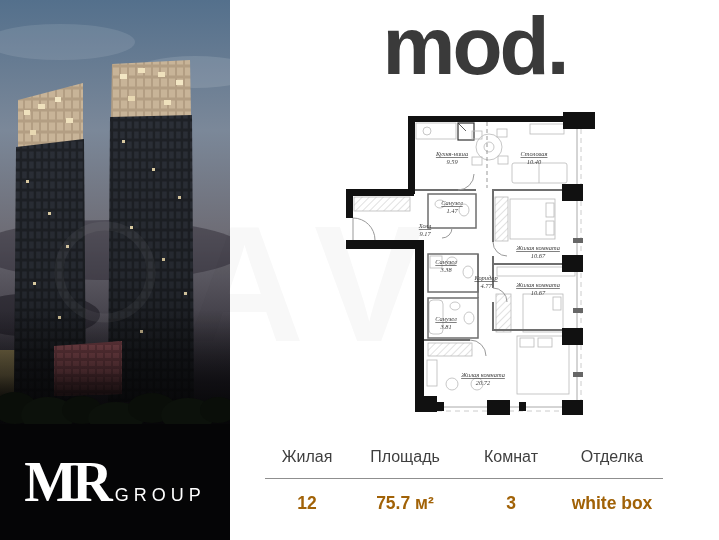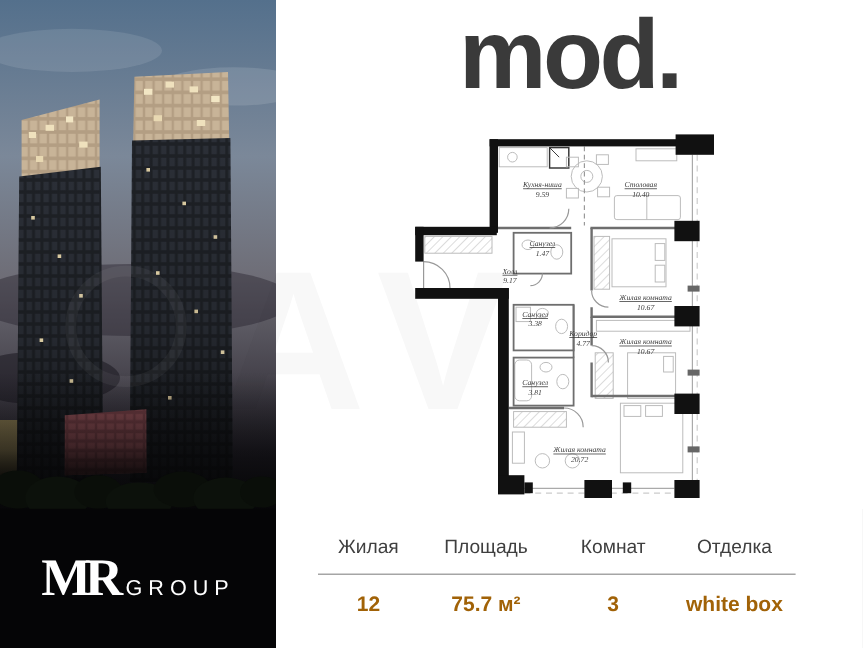--- a/index.html
+++ b/index.html
@@ -2,21 +2,21 @@
 <html><head>
 <meta charset="utf-8">
 <style>
   html,body{margin:0;padding:0;background:#e8e8e8;}
   .stage{position:relative;width:719px;height:540px;background:#ffffff;overflow:hidden;
          font-family:"Liberation Sans",sans-serif;}
   
   .photo-panel{position:absolute;left:0;top:0;width:230px;height:540px;background:#050506;}
   .mr-logo{position:absolute;left:0;top:458px;width:230px;text-align:center;color:#fff;
            white-space:nowrap;}
-  .mr-big{font-family:"Liberation Serif",serif;font-size:44px;font-weight:700;
+  .mr-big{font-family:"Liberation Serif",serif;font-size:56px;font-weight:700;
           letter-spacing:-5px;line-height:48px;vertical-align:baseline;}
   .mr-small{font-family:Liberation Sans, sans-serif;font-size:18px;font-weight:500;
             letter-spacing:5px;margin-left:7px;vertical-align:baseline;}
   
   .mod-logo{position:absolute;left:230px;top:-6px;width:489px;height:104px;
             display:flex;align-items:center;justify-content:center;
             font-size:82px;font-weight:700;color:#3a3a3a;letter-spacing:-3px;}
   .plan-svg{position:absolute;left:340px;top:103px;}
   .details{position:absolute;left:265px;top:448px;width:398px;}
   .details-row{display:grid;grid-template-columns:84px 112px 100px 102px;}

